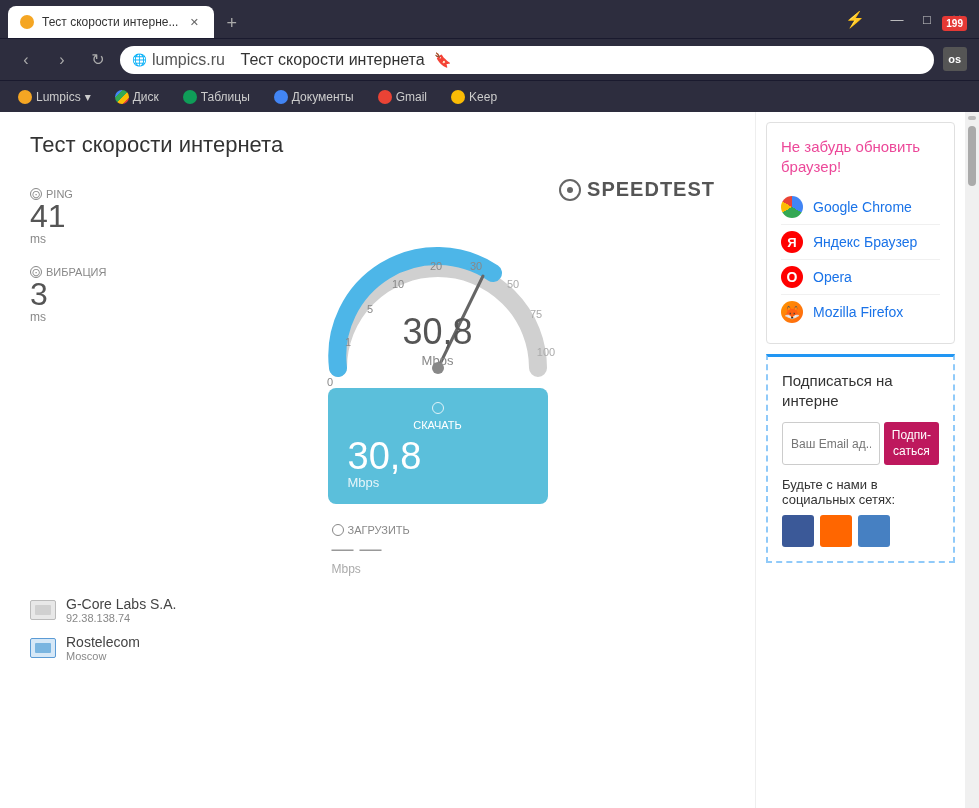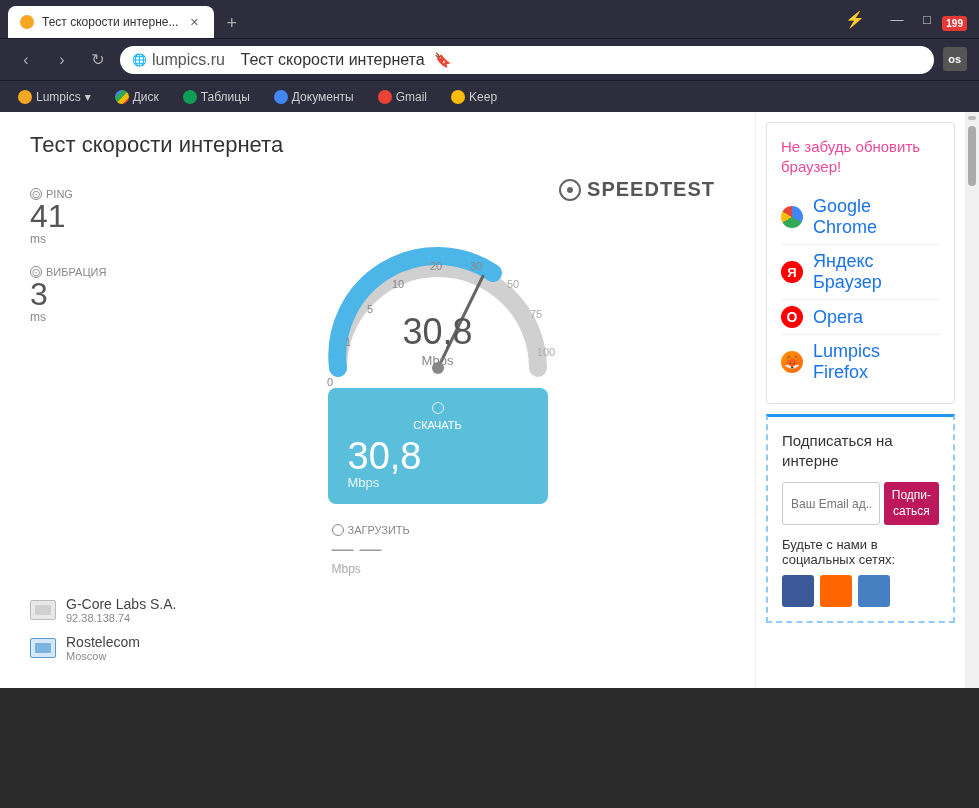--- a/index.html
+++ b/index.html
@@ -1,19 +1,19 @@
 <!DOCTYPE html>
 <html><head>
   <meta charset="utf-8">
   <style>
     * { margin: 0; padding: 0; box-sizing: border-box; }
     body { font-family: 'Segoe UI', Arial, sans-serif; background: #2b2b2b; width: 979px; height: 808px; overflow: hidden; }
 
     
-    .browser-frame { width: 979px; height: 688px; display: flex; flex-direction: column; background: #1e1e2e; }
+    .browser-frame { width: 979px; height: 808px; display: flex; flex-direction: column; background: #1e1e2e; }
 
     
     .title-bar { background: #2d2d3e; height: 38px; display: flex; align-items: center; padding: 0 8px; gap: 6px; }
     .tab-area { display: flex; align-items: flex-end; flex: 1; height: 100%; }
     .tab-active { background: #fff; border-radius: 8px 8px 0 0; height: 32px; display: flex; align-items: center; padding: 0 12px; gap: 8px; min-width: 200px; max-width: 240px; }
     .tab-favicon { width: 14px; height: 14px; border-radius: 50%; background: #f5a623; flex-shrink: 0; }
     .tab-title { font-size: 12px; color: #333; white-space: nowrap; overflow: hidden; text-overflow: ellipsis; flex: 1; }
     .tab-close { width: 16px; height: 16px; display: flex; align-items: center; justify-content: center; border-radius: 50%; cursor: pointer; color: #666; font-size: 11px; }
     .tab-new { background: none; border: none; color: #aaa; font-size: 18px; cursor: pointer; padding: 4px 8px; margin-left: 4px; display: flex; align-items: center; }
     .window-controls { display: flex; align-items: center; gap: 2px; margin-left: 8px; }
@@ -81,21 +81,21 @@
     .server-item { display: flex; align-items: center; gap: 10px; }
 
     
     .right-sidebar { width: 210px; background: #fff; padding: 10px; border-left: 1px solid #eee; display: flex; flex-direction: column; gap: 10px; overflow: hidden; }
 
     .update-widget { border: 1px solid #e0e0e0; padding: 14px; border-radius: 4px; }
     .update-title { font-size: 15px; color: #ec4899; margin-bottom: 14px; line-height: 1.3; }
     .browser-item { display: flex; align-items: center; gap: 10px; padding: 6px 0; border-bottom: 1px solid #f0f0f0; cursor: pointer; }
     .browser-item:last-child { border-bottom: none; }
     .browser-logo { width: 22px; height: 22px; border-radius: 50%; flex-shrink: 0; display: flex; align-items: center; justify-content: center; font-size: 14px; }
-    .browser-name { font-size: 18px; color: #1a73e8; }
+    .browser-name { font-size: 14px; color: #1a73e8; }
     .chrome-logo { background: conic-gradient(#4285f4 0deg 120deg, #34a853 120deg 240deg, #fbbc05 240deg 300deg, #ea4335 300deg 360deg); }
     .yandex-logo { background: #f00; color: #fff; font-weight: bold; font-size: 11px; border-radius: 50%; }
     .opera-logo { background: #f00; color: #fff; font-size: 16px; border-radius: 50%; }
     .firefox-logo { background: #ff6611; color: #fff; font-size: 14px; border-radius: 50%; }
 
     .email-widget { border: 2px dashed #90caf9; border-top: 3px solid #2196f3; padding: 14px; }
     .email-title { font-size: 15px; color: #333; margin-bottom: 12px; line-height: 1.3; }
     .email-input-row { display: flex; gap: 4px; }
     .email-input { flex: 1; border: 1px solid #ccc; padding: 6px 8px; font-size: 12px; border-radius: 3px; color: #aaa; min-width: 0; }
     .email-btn { background: #be185d; color: #fff; border: none; padding: 6px 8px; font-size: 12px; cursor: pointer; border-radius: 3px; white-space: pre-line; line-height: 1.3; }
@@ -295,21 +295,21 @@
             <div class="browser-item">
               <div class="browser-logo yandex-logo" style="background:#f00;color:#fff;font-weight:bold;font-size:13px;display:flex;align-items:center;justify-content:center;">Я</div>
               <span class="browser-name">Яндекс Браузер</span>
             </div>
             <div class="browser-item">
               <div class="browser-logo opera-logo" style="background:#f00;color:#fff;font-size:14px;display:flex;align-items:center;justify-content:center;font-weight:bold;">O</div>
               <span class="browser-name">Opera</span>
             </div>
             <div class="browser-item">
               <div class="browser-logo firefox-logo" style="background:linear-gradient(135deg,#ff9500,#ff6611);color:#fff;font-size:13px;display:flex;align-items:center;justify-content:center;">🦊</div>
-              <span class="browser-name">Lumpics Firefox</span>
+              <span class="browser-name">Mozilla Firefox</span>
             </div>
           </div>
 
           <div class="email-widget">
             <div class="email-title">Подписаться на интерне</div>
             <div class="email-input-row">
               <input type="email" class="email-input" placeholder="Ваш Email ад..." style="">
               <button class="email-btn">Подпи-<br>саться</button>
             </div>
             <div class="social-title" style="margin-top:12px;font-size:13px;color:#333;">Будьте с нами в социальных сетях:</div>

